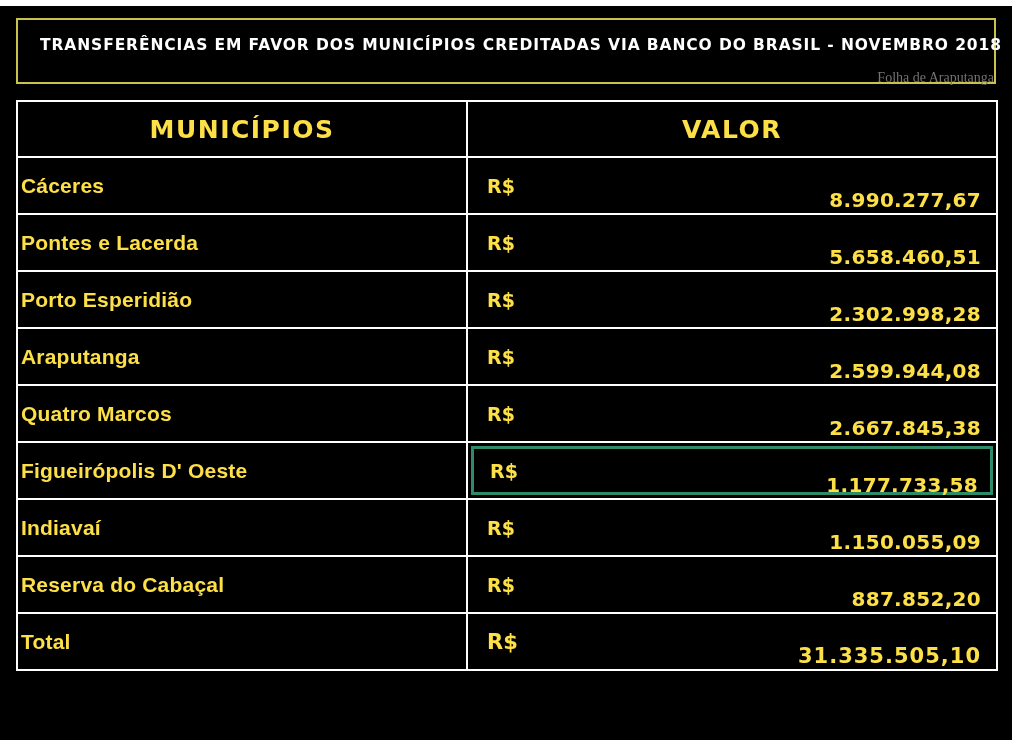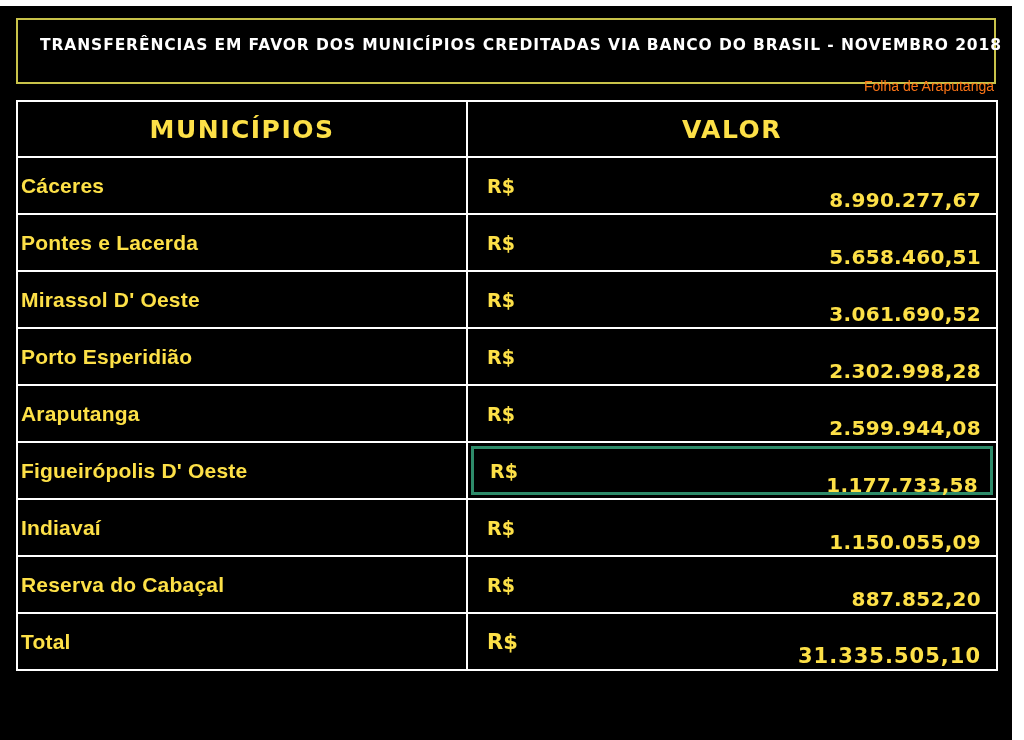--- a/index.html
+++ b/index.html
@@ -53,24 +53,24 @@
     font-family: "DejaVu Sans", sans-serif;
     font-weight: bold;
     font-size: 15.5px;
     letter-spacing: 0.9px;
     white-space: nowrap;
   }
 
   #source-label {
     position: absolute;
     right: 18px;
-    top: 72px;
-    color: #f97316;
+    top: 64px;
+    color: #737373;
     font-size: 14px;
-    font-family: Liberation Sans, sans-serif;
+    font-family: Liberation Serif, serif;
   }
 
   
   #table {
     position: absolute;
     left: 16px;
     top: 94px;
     width: 980px;
     border-collapse: collapse;
     table-layout: fixed;
@@ -204,43 +204,43 @@
           <tr>
             <td class="mun-cell">Pontes e Lacerda</td>
             <td class="val-cell">
               <div class="val-inner">
                 <span class="currency">R$</span>
                 <span class="amount">5.658.460,51</span>
               </div>
             </td>
           </tr>
           <tr>
-            <td class="mun-cell">Mirassol D' Oeste</td>
-            <td class="val-cell">
-              <div class="val-inner">
-                <span class="currency">R$</span>
-                <span class="amount">3.061.690,52</span>
-              </div>
-            </td>
-          </tr>
-          <tr>
             <td class="mun-cell">Porto Esperidião</td>
             <td class="val-cell">
               <div class="val-inner">
                 <span class="currency">R$</span>
                 <span class="amount">2.302.998,28</span>
               </div>
             </td>
           </tr>
           <tr>
             <td class="mun-cell">Araputanga</td>
             <td class="val-cell">
               <div class="val-inner">
                 <span class="currency">R$</span>
                 <span class="amount">2.599.944,08</span>
+              </div>
+            </td>
+          </tr>
+          <tr>
+            <td class="mun-cell">Quatro Marcos</td>
+            <td class="val-cell">
+              <div class="val-inner">
+                <span class="currency">R$</span>
+                <span class="amount">2.667.845,38</span>
               </div>
             </td>
           </tr>
           <tr>
             <td class="mun-cell">Figueirópolis D' Oeste</td>
             <td class="val-cell highlight">
               <div class="val-inner">
                 <span class="currency">R$</span>
                 <span class="amount">1.177.733,58</span>
               </div>

